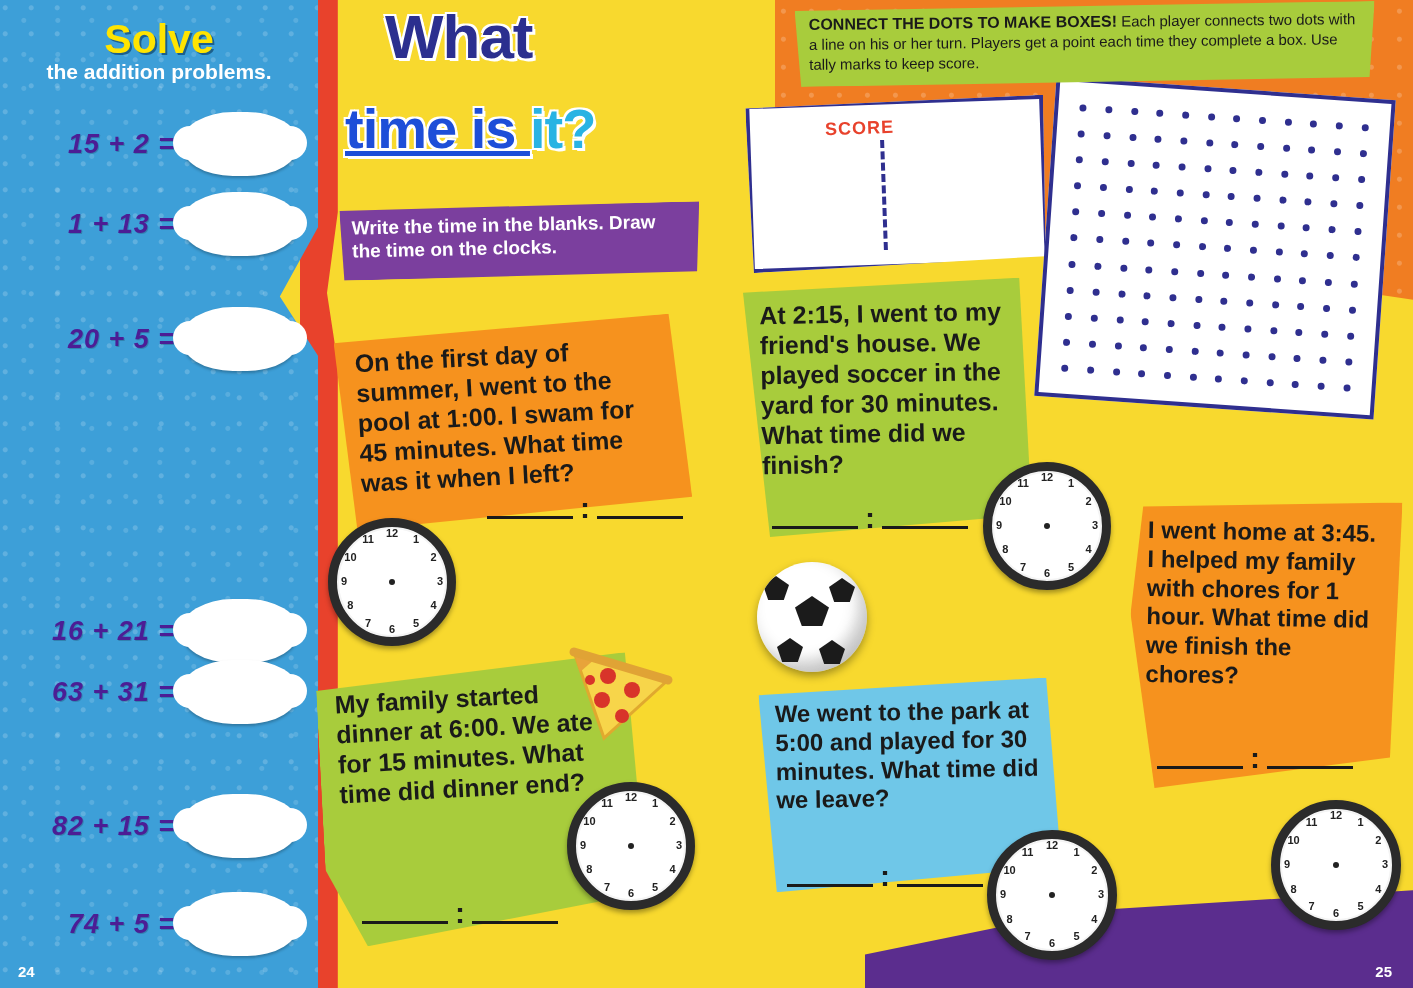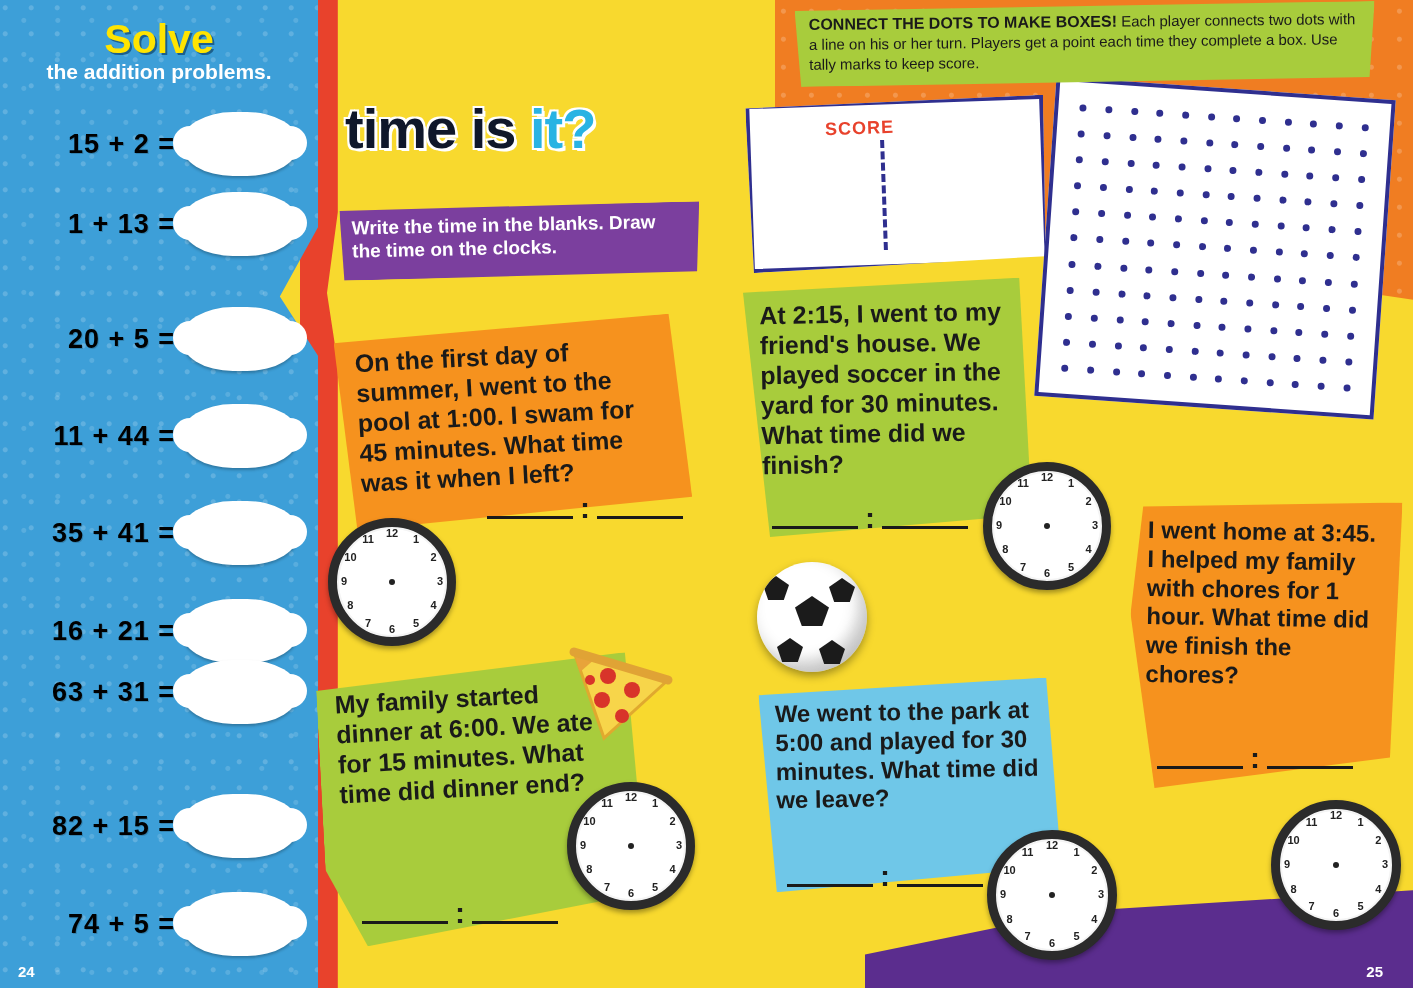--- a/index.html
+++ b/index.html
@@ -42,23 +42,24 @@
   #solve-sub {
     position:absolute; left:0; top:60px; width:318px; text-align:center;
     color:#ffffff; font-size:21px; font-weight:bold;
     z-index:5;
   }
   .problem-row {
     position:absolute; left:10px; width:300px; height:72px;
     display:flex; align-items:center; z-index:5;
   }
   .problem-text {
-    color:#000000; font-size:27px; font-weight:bold; letter-spacing:1px;
+    color:#4c1d95; font-size:27px; font-weight:bold; letter-spacing:1px;
     width:165px; text-align:right; padding-right:6px;
     text-shadow:1px 1px 0 rgba(0,0,0,.18);
+    font-style:italic;
   }
   .answer-blob {
     width:118px; height:64px; background:#ffffff;
     border-radius:44% 44% 44% 44% / 50% 50% 50% 50%;
     box-shadow:0 2px 3px rgba(0,0,0,.25);
     position:relative;
   }
   .answer-blob:before, .answer-blob:after {
     content:""; position:absolute; background:#fff; border-radius:50%;
   }
@@ -74,21 +75,21 @@
   #what-title {
     position:absolute; left:385px; top:8px; width:310px;
     font-size:62px; font-weight:bold; color:#2b2f8f;
     text-shadow:3px 3px 0 #ffffff, -2px -2px 0 #fff, 2px -2px 0 #fff, -2px 2px 0 #fff;
     z-index:6; line-height:0.95; letter-spacing:-1px;
   }
   #time-is-line {
     position:absolute; left:345px; top:96px; width:380px;
     font-size:56px; font-weight:bold; z-index:6; letter-spacing:-1px;
   }
-  #time-is-line .t1 { color:#0f172a; text-shadow:3px 3px 0 #fff, -2px -2px 0 #fff, 2px -2px 0 #fff, -2px 2px 0 #fff; }
+  #time-is-line .t1 { color:#1d4ed8; text-shadow:3px 3px 0 #fff, -2px -2px 0 #fff, 2px -2px 0 #fff, -2px 2px 0 #fff;text-decoration:underline; }
   #time-is-line .t2 { color:#29b3e3; text-shadow:3px 3px 0 #fff, -2px -2px 0 #fff, 2px -2px 0 #fff, -2px 2px 0 #fff;margin-top:25px; }
 
   #write-instructions {
     position:absolute; left:340px; top:205px; width:360px; height:72px;
     background:#7b3f9e; color:#ffffff; font-size:19px; font-weight:bold;
     padding:8px 12px; box-sizing:border-box; line-height:1.22;
     transform:rotate(-1.2deg);
     clip-path:polygon(0 3%, 100% 0, 99% 97%, 1% 100%);
     z-index:6;
   }
@@ -209,21 +210,21 @@
     clip-path:polygon(4% 3%, 100% 0, 97% 88%, 10% 100%, 0 40%);
   }
   #note-park {
     position:absolute; left:45px; top:680px; width:300px; height:210px;
     background:#6fc7e8; font-size:24px; font-weight:bold; color:#1a1a1a;
     padding:18px 16px; box-sizing:border-box; line-height:1.2; z-index:5;
     transform:rotate(-1deg);
     clip-path:polygon(0 6%, 96% 0, 100% 90%, 5% 100%);
   }
   #page-num-right {
-    position:absolute; right:30px; bottom:8px; color:#ffffff;
+    position:absolute; right:21px; bottom:8px; color:#ffffff;
     font-size:15px; font-weight:bold; z-index:8;text-align:right;
   }
 
   
   #soccer-ball {
     position:absolute; left:42px; top:562px; width:110px; height:110px;
     border-radius:50%; background:radial-gradient(circle at 35% 30%, #ffffff 0 55%, #dcdcdc 100%);
     box-shadow:0 4px 8px rgba(0,0,0,.35), inset -8px -10px 16px rgba(0,0,0,.18);
     z-index:9; overflow:hidden;
   }
@@ -255,47 +256,40 @@
     <div class="answer-blob"></div>
   </div>
   <div class="problem-row" style="top:188px">
     <div class="problem-text">1 + 13 =</div>
     <div class="answer-blob"></div>
   </div>
   <div class="problem-row" style="top:303px">
     <div class="problem-text">20 + 5 =</div>
     <div class="answer-blob"></div>
   </div>
-  <div class="problem-row" style="top:400px">
-    <div class="problem-text">11 + 44 =</div>
-    <div class="answer-blob"></div>
-  </div>
-  <div class="problem-row" style="top:497px">
-    <div class="problem-text">35 + 41 =</div>
-    <div class="answer-blob"></div>
-  </div>
   <div class="problem-row" style="top:595px">
     <div class="problem-text">16 + 21 =</div>
     <div class="answer-blob"></div>
   </div>
   <div class="problem-row" style="top:656px">
     <div class="problem-text">63 + 31 =</div>
     <div class="answer-blob"></div>
   </div>
   <div class="problem-row" style="top:790px">
     <div class="problem-text">82 + 15 =</div>
     <div class="answer-blob"></div>
   </div>
   <div class="problem-row" style="top:888px">
     <div class="problem-text">74 + 5 =</div>
     <div class="answer-blob"></div>
   </div>
 
   <div id="page-num-left">24</div>
 
+  <div id="what-title">What</div>
   <div id="time-is-line">
     <span class="t1">time is </span><span class="t2">it?</span>
   </div>
 
   <div id="write-instructions">Write the time in the blanks. Draw the time on the clocks.</div>
 
   <div class="note" id="note-pool">On the first day of summer, I went to the pool at 1:00. I swam for 45 minutes. What time was it when I left?</div>
   <div class="blank-line" style="left:470px; top:500px; width:230px;">
     <span class="seg"></span>
     <span class="colon">:</span>

